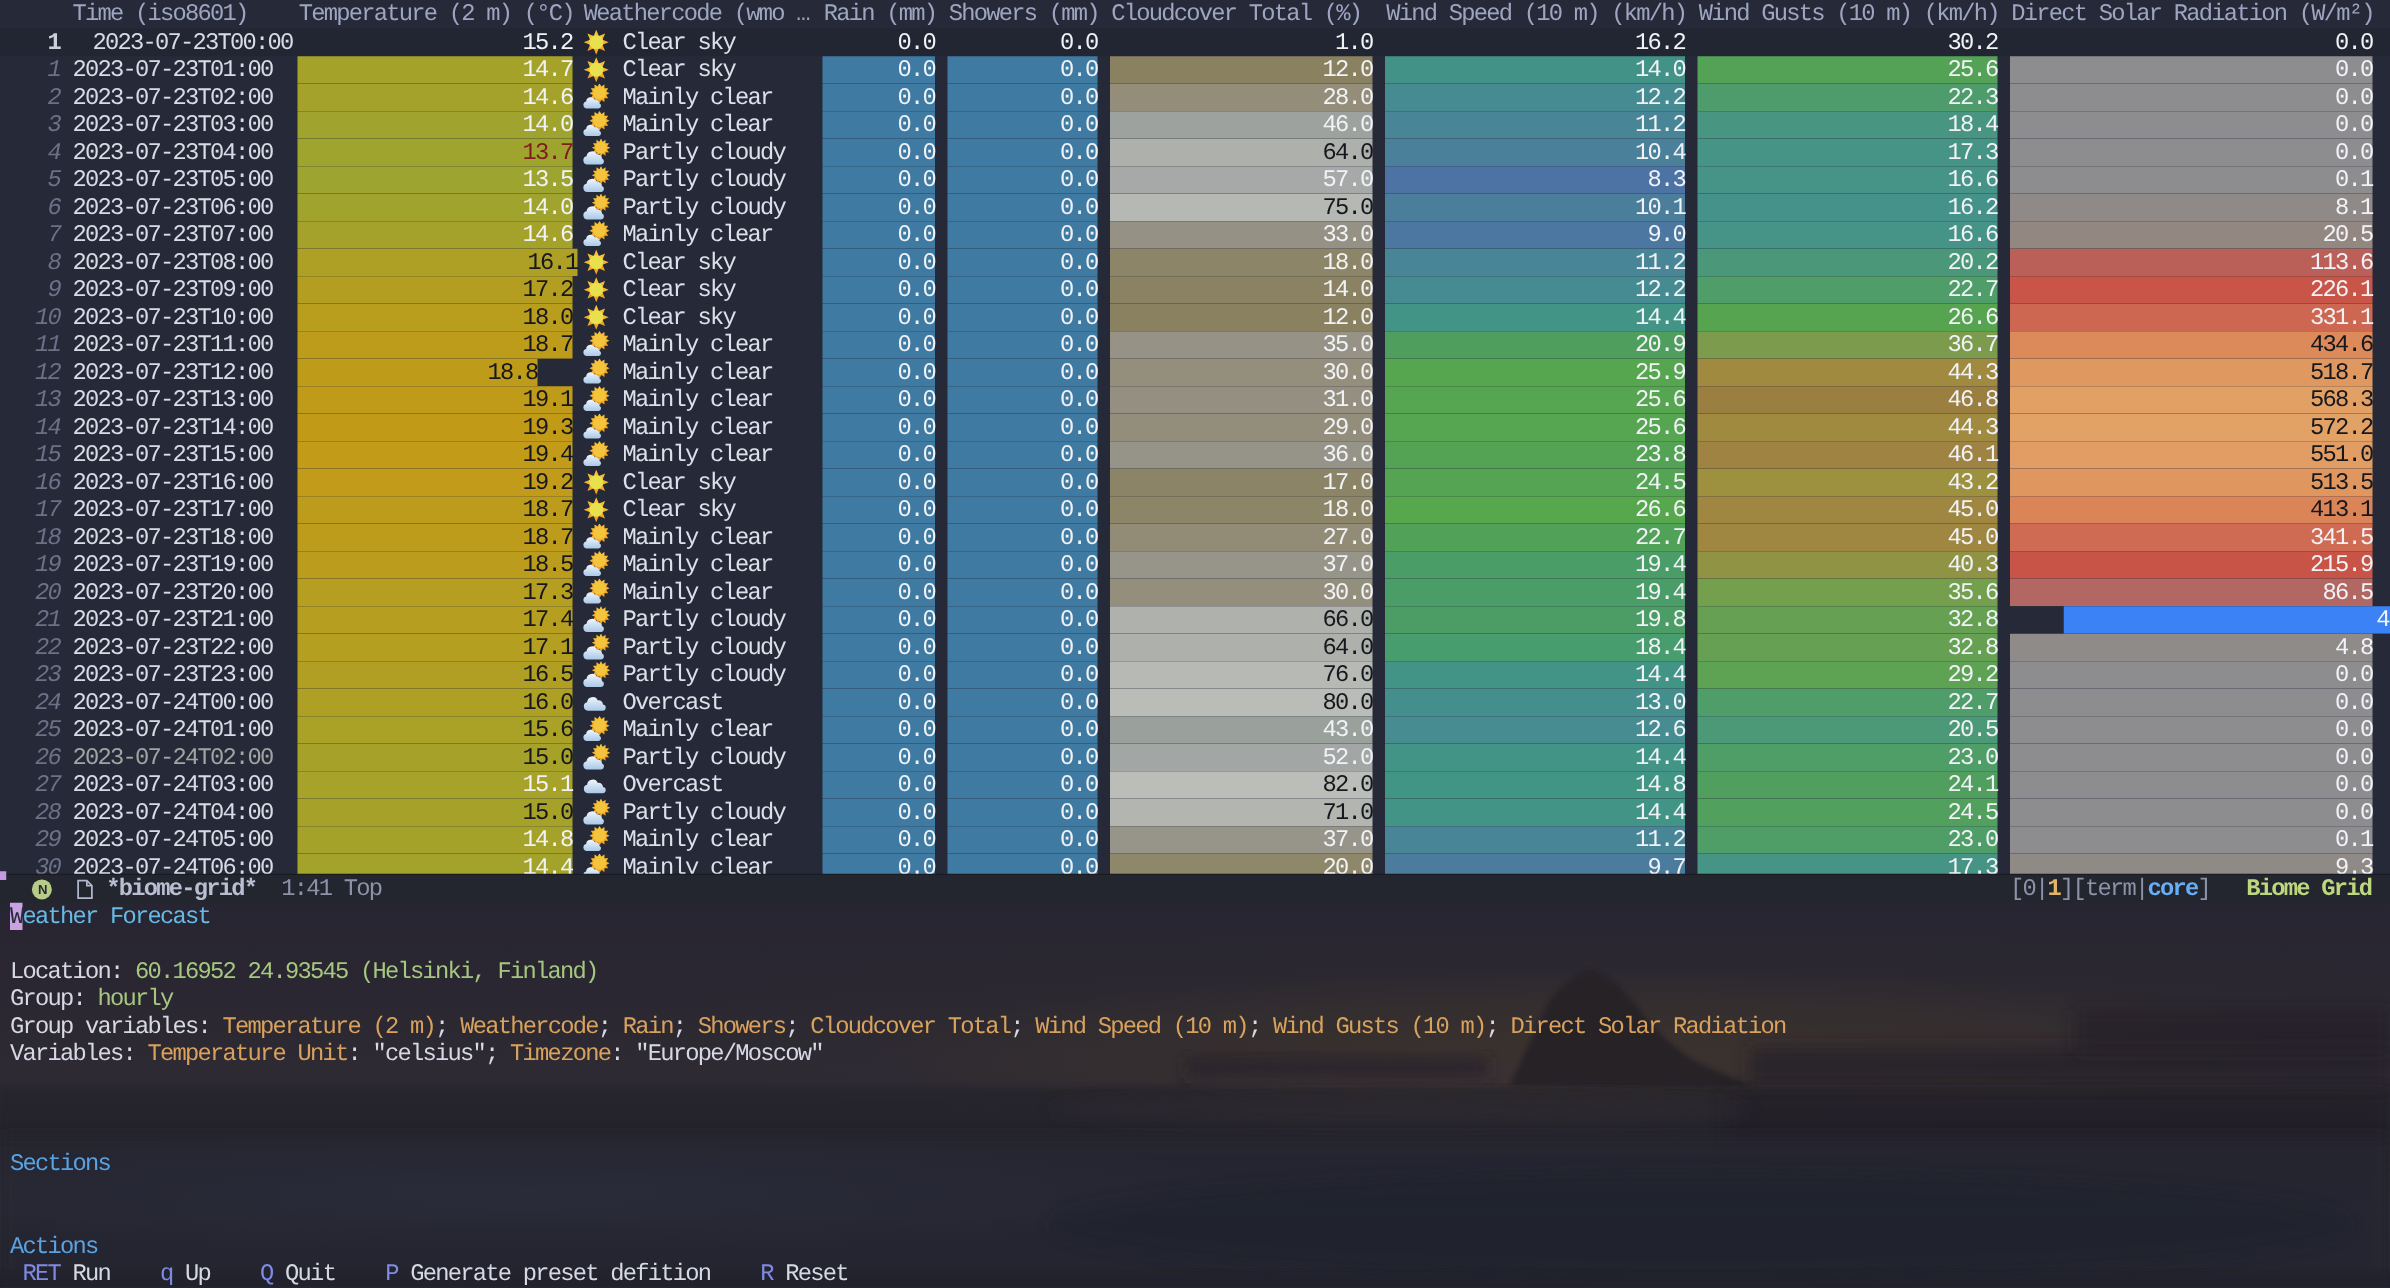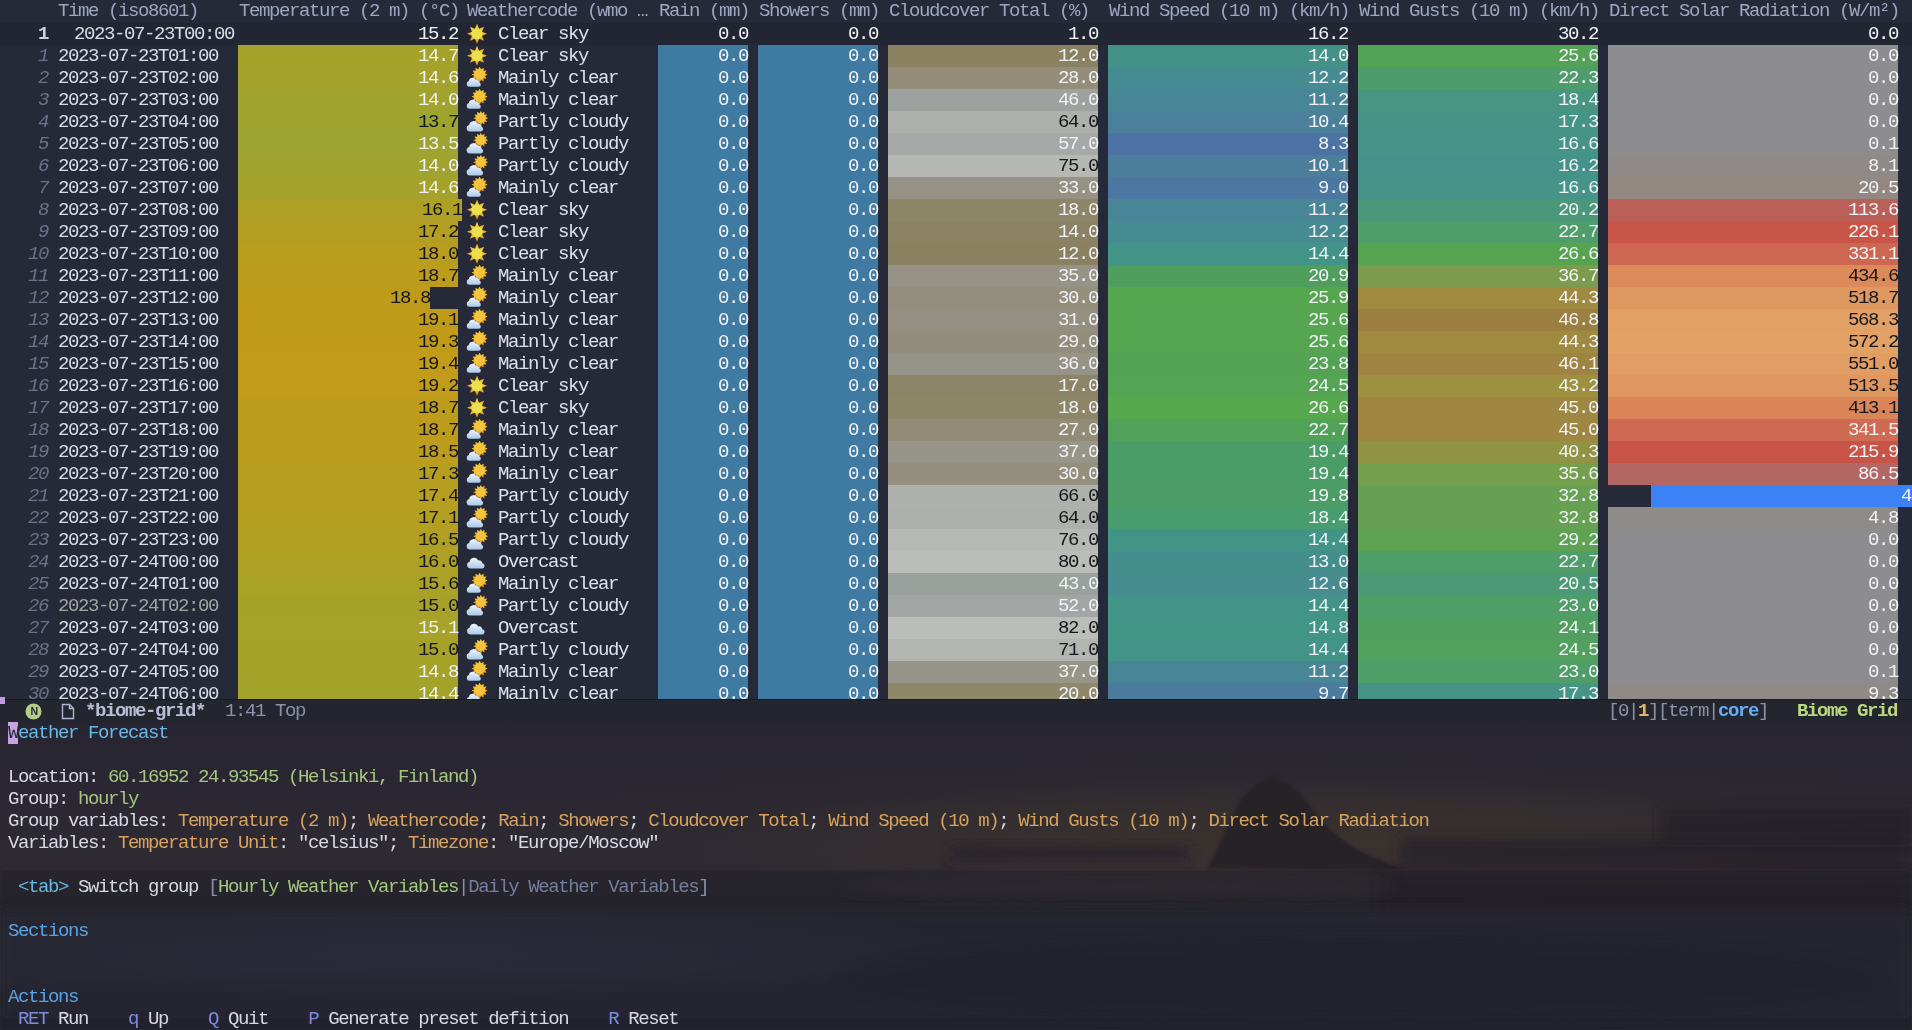--- a/index.html
+++ b/index.html
@@ -122,21 +122,21 @@
 <span class="cell rt" style="left:658px;width:90px;background:#3f7aa3;color:#f0f2f6;">0.0</span>
 <span class="cell rt" style="left:758px;width:120px;background:#3f7aa3;color:#f0f2f6;">0.0</span>
 <span class="cell rt" style="left:888px;width:210px;background:#9da29e;color:#f0f2f6;">46.0</span>
 <span class="cell rt" style="left:1108px;width:240px;background:#488596;color:#f0f2f6;">11.2</span>
 <span class="cell rt" style="left:1358px;width:240px;background:#489581;color:#f0f2f6;">18.4</span>
 <span class="cell rt" style="left:1608px;width:290px;background:#8d8d8f;color:#f0f2f6;">0.0</span>
 </div>
 <div class="row" style="top:111px;background:#262a38;">
 <span class="ln">4</span>
 <span class="cell" style="left:58px;color:#d8dbe6;">2023-07-23T04:00</span>
-<span class="cell rt" style="left:238px;width:220px;background:#9ea42e;color:#0f172a;">13.7</span>
+<span class="cell rt" style="left:238px;width:220px;background:#9ea42e;color:#7f1d1d;">13.7</span>
 <span class="cell" style="left:466px;width:24px;"><svg class="wic" width="22" height="22" viewBox="0 0 22 22">
         <defs>
           <linearGradient id="sg5" x1="0" y1="0" x2="0" y2="1">
             <stop offset="0" stop-color="#f8c93a"></stop>
             <stop offset="1" stop-color="#f09c1d"></stop>
           </linearGradient>
           <linearGradient id="cg5" x1="0" y1="0" x2="0" y2="1">
             <stop offset="0" stop-color="#eff5fc"></stop>
             <stop offset="1" stop-color="#aac9e8"></stop>
           </linearGradient>
@@ -883,16 +883,15 @@
 <ellipse cx="420" cy="232" rx="620" ry="48" fill="url(#beach)"></ellipse>
 <ellipse cx="1360" cy="258" rx="520" ry="42" fill="#1f212b" opacity="0.45" filter="url(#bl6)"></ellipse>
 <rect x="0" y="296" width="1912" height="12" fill="#22242d" opacity="0.8" filter="url(#bl2)"></rect>
 </svg>
 <div class="abs" style="left:8px;top:0px;width:10px;height:22px;background:#c9a2e2;"></div>
     <div class="bl" style="left:8px;top:0px;"><span class="curw">W</span><span class="cyan">eather Forecast</span></div>
     <div class="bl" style="left:8px;top:44px;">Location: <span class="green">60.16952 24.93545 (Helsinki, Finland)</span></div>
     <div class="bl" style="left:8px;top:66px;">Group: <span class="green">hourly</span></div>
     <div class="bl" style="left:8px;top:88px;">Group variables: <span class="orange">Temperature (2 m)</span>; <span class="orange">Weathercode</span>; <span class="orange">Rain</span>; <span class="orange">Showers</span>; <span class="orange">Cloudcover Total</span>; <span class="orange">Wind Speed (10 m)</span>; <span class="orange">Wind Gusts (10 m)</span>; <span class="orange">Direct Solar Radiation</span></div>
     <div class="bl" style="left:8px;top:110px;">Variables: <span class="orange">Temperature Unit</span>: "celsius"; <span class="orange">Timezone</span>: "Europe/Moscow"</div>
-    <div class="bl" style="left:8px;top:154px;"><span class="cyan"> &lt;tab&gt;</span> Switch group <span class="gray">[</span><span class="green">Hourly Weather Variables</span><span class="gray">|</span><span class="dim">Daily Weather Variables</span><span class="gray">]</span></div>
     <div class="bl" style="left:8px;top:198px;"><span class="sky">Sections</span></div>
     <div class="bl" style="left:8px;top:264px;"><span class="sky">Actions</span></div>
     <div class="bl" style="left:8px;top:286px;"> <span class="key">RET</span> Run    <span class="key">q</span> Up    <span class="key">Q</span> Quit    <span class="key">P</span> Generate preset defition    <span class="key">R</span> Reset</div>
 </div>
 </body></html>

